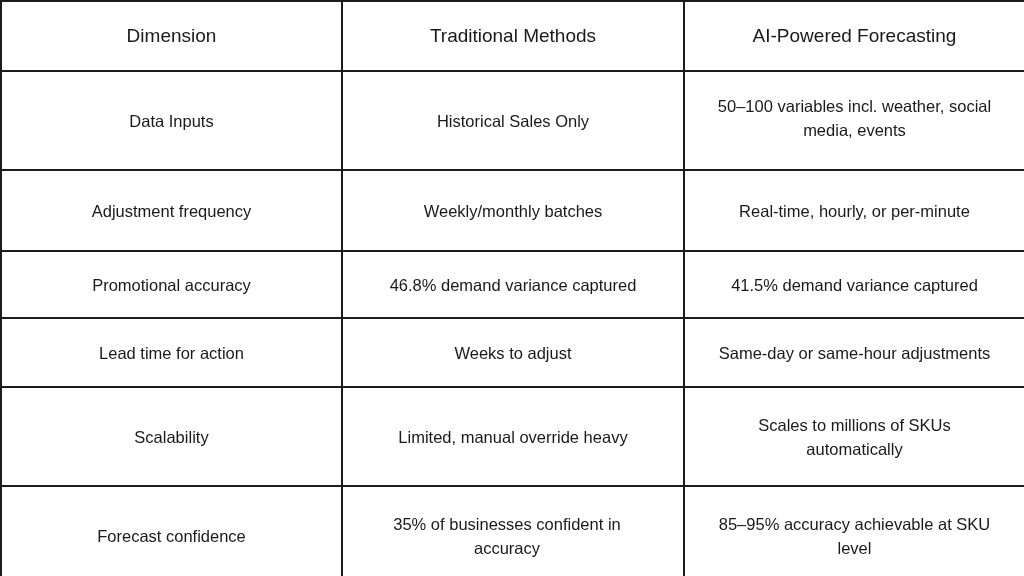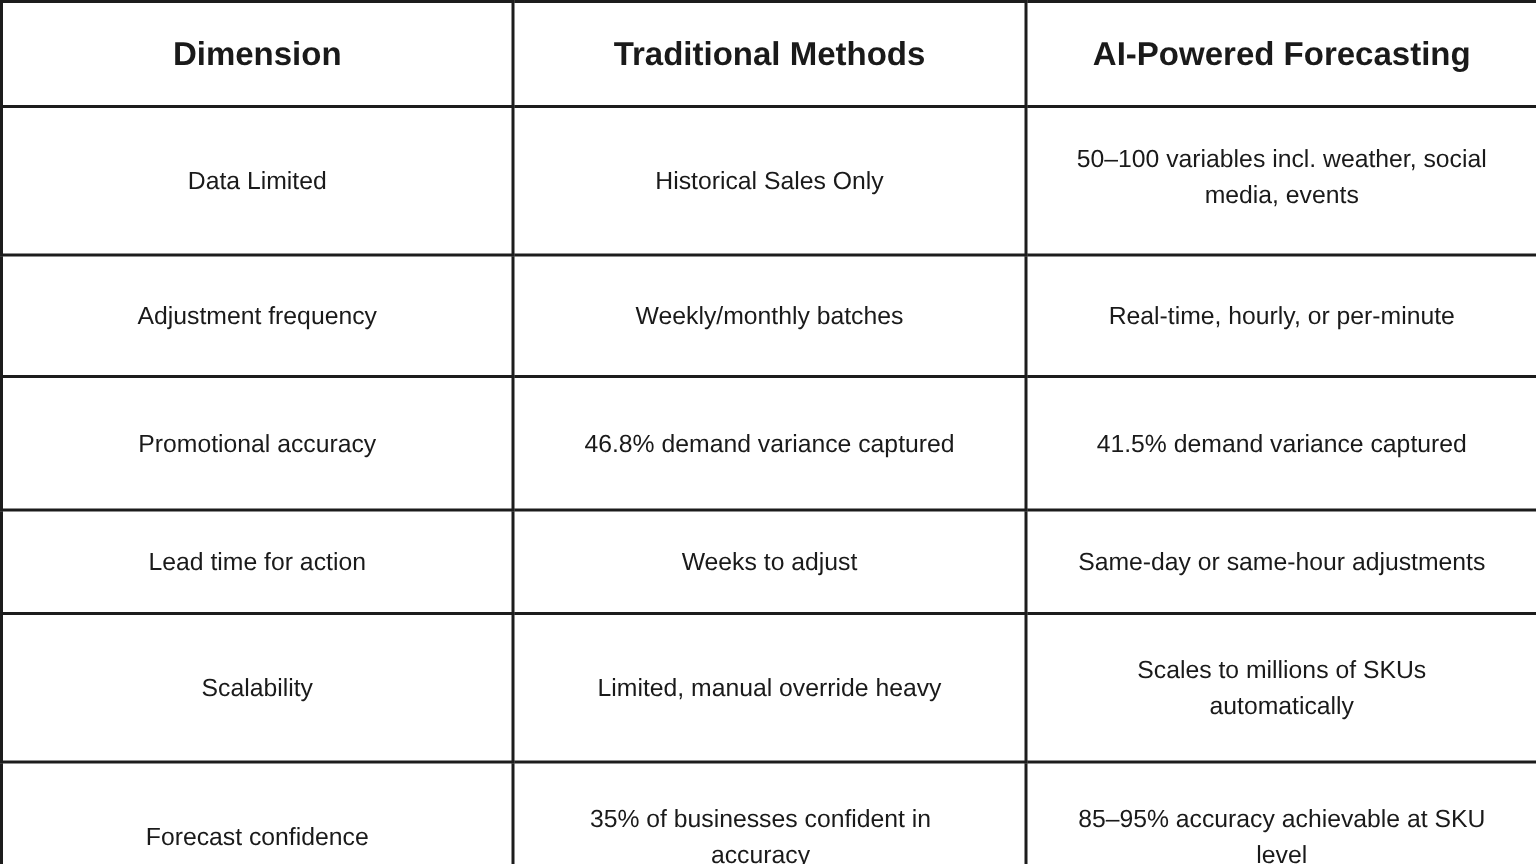--- a/index.html
+++ b/index.html
@@ -2,49 +2,49 @@
 <html><head>
 <meta charset="utf-8">
 <style>
   html, body { margin: 0; padding: 0; background: #ffffff; }
   body { width: 1024px; height: 576px; overflow: hidden; position: relative;
          font-family: "Liberation Sans", "DejaVu Sans", sans-serif; color: #1a1a1a; }
   .tbl { position: absolute; left: 0; top: 0; width: 1024px; height: 576px;
          border-collapse: collapse; table-layout: fixed; }
   .tbl td, .tbl th { border: 2px solid #1c1c1c; text-align: center; vertical-align: middle;
          padding: 0 18px; font-size: 16.5px; line-height: 24px; }
-  .tbl th { font-weight: bold; font-size: 22px; }
+  .tbl th { font-weight: normal; font-size: 19px; }
   col.c1 { width: 341px; } col.c2 { width: 342px; } col.c3 { width: 341px; }
 </style>
 </head>
 <body>
 
 <table class="tbl">
   <colgroup>
       <col class="c1">
       <col class="c2">
       <col class="c3">
     </colgroup>
   <tbody>
       <tr style="height:70px">
     <th>Dimension</th>
     <th>Traditional Methods</th>
     <th>AI-Powered Forecasting</th>
   </tr>
   <tr style="height:99px">
-    <td>Data Limited</td>
+    <td>Data Inputs</td>
     <td>Historical Sales Only</td>
     <td style="padding-bottom:6px">50–100 variables incl. weather, social media, events</td>
   </tr>
   <tr style="height:81px">
     <td>Adjustment frequency</td>
     <td>Weekly/monthly batches</td>
     <td>Real-time, hourly, or per-minute</td>
   </tr>
-  <tr style="height:89px">
+  <tr style="height:67px">
     <td>Promotional accuracy</td>
     <td>46.8% demand variance captured</td>
     <td>41.5% demand variance captured</td>
   </tr>
   <tr style="height:69px">
     <td>Lead time for action</td>
     <td>Weeks to adjust</td>
     <td>Same-day or same-hour adjustments</td>
   </tr>
   <tr style="height:99px">

